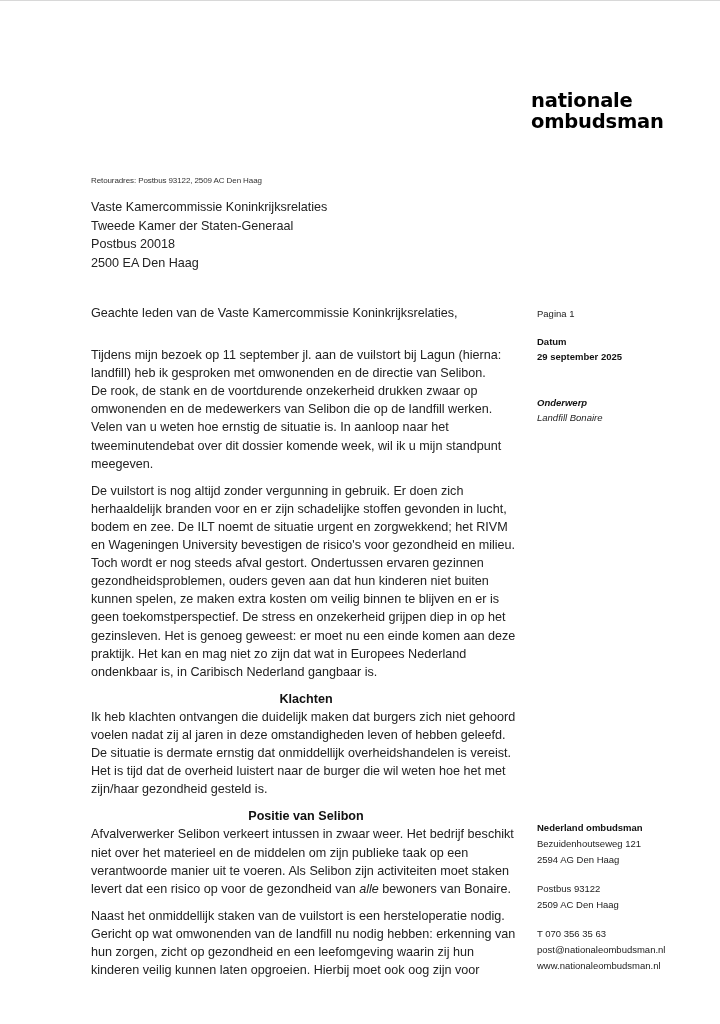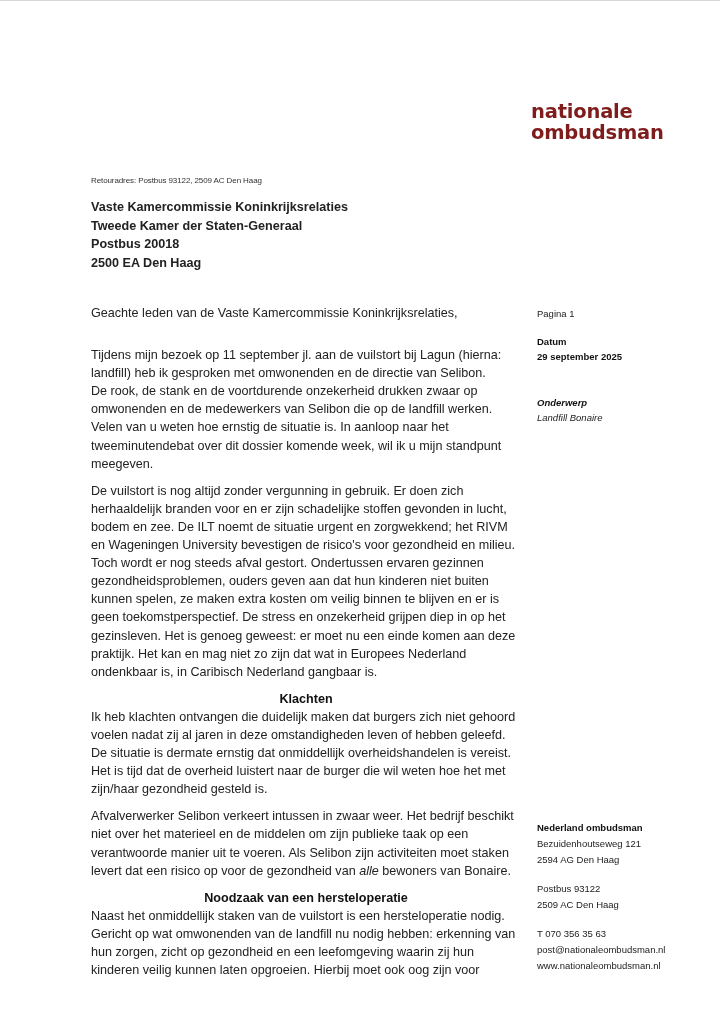--- a/index.html
+++ b/index.html
@@ -4,32 +4,32 @@
   <style>
     html, body { margin: 0; padding: 0; }
     body {
       width: 720px; height: 1024px; overflow: hidden;
       background: #ffffff; position: relative;
       font-family: "Liberation Sans", sans-serif;
       color: #1f1f1f;
     }
     .topline { position: absolute; left: 0; top: 0; width: 720px; height: 1px; background: #d8d8d8; }
     .logo {
-      position: absolute; left: 531px; top: 101px;
+      position: absolute; left: 531px; top: 90px;
       font-family: "DejaVu Sans", sans-serif; font-weight: bold;
-      font-size: 19.5px; line-height: 21px; color: #7f1d1d; letter-spacing: -0.2px;
+      font-size: 19.5px; line-height: 21px; color: #000000; letter-spacing: -0.2px;
     }
     .logo span { display: block; }
     .return-address {
       position: absolute; left: 91px; top: 176px;
       font-size: 8px; color: #333; letter-spacing: -0.1px;
     }
     .recipient {
       position: absolute; left: 91px; top: 198px;
-      font-size: 12.6px; line-height: 18.6px; color: #222; font-weight: bold;
+      font-size: 12.6px; line-height: 18.6px; color: #222;
     }
     .recipient div { white-space: nowrap; }
     .body-col {
       position: absolute; left: 91px; top: 304px; width: 430px;
       font-size: 12.6px; line-height: 18.1px; color: #222;
     }
     .body-col p { margin: 0 0 9px 0; white-space: pre-line; }
     .body-col .salutation { margin-bottom: 24px; }
     .body-col h3 {
       margin: 0; font-size: 12.6px; line-height: 18.1px; font-weight: bold; color: #111; text-align: center;
@@ -89,28 +89,28 @@
   <div class="sec">
     <h3>Klachten</h3>
     <p style="margin:0">Ik heb klachten ontvangen die duidelijk maken dat burgers zich niet gehoord
 voelen nadat zij al jaren in deze omstandigheden leven of hebben geleefd.
 De situatie is dermate ernstig dat onmiddellijk overheidshandelen is vereist.
 Het is tijd dat de overheid luistert naar de burger die wil weten hoe het met
 zijn/haar gezondheid gesteld is.</p>
   </div>
 
   <div class="sec">
+    <h3>Positie van Selibon</h3>
     <p style="margin:0"><span>Afvalverwerker Selibon verkeert intussen in zwaar weer. Het bedrijf beschikt
 niet over het materieel en de middelen om zijn publieke taak op een
 verantwoorde manier uit te voeren. Als Selibon zijn activiteiten moet staken
 levert dat een risico op voor de gezondheid van </span><em>alle</em><span> bewoners van Bonaire.</span></p>
   </div>
 
   <div class="sec">
-    <h3>Noodzaak van een hersteloperatie</h3>
     <p style="margin:0">Naast het onmiddellijk staken van de vuilstort is een hersteloperatie nodig.
 Gericht op wat omwonenden van de landfill nu nodig hebben: erkenning van
 hun zorgen, zicht op gezondheid en een leefomgeving waarin zij hun
 kinderen veilig kunnen laten opgroeien. Hierbij moet ook oog zijn voor</p>
   </div>
 </div>
 
 <div class="side side-page">Pagina 1</div>
 
 <div class="side side-date">

